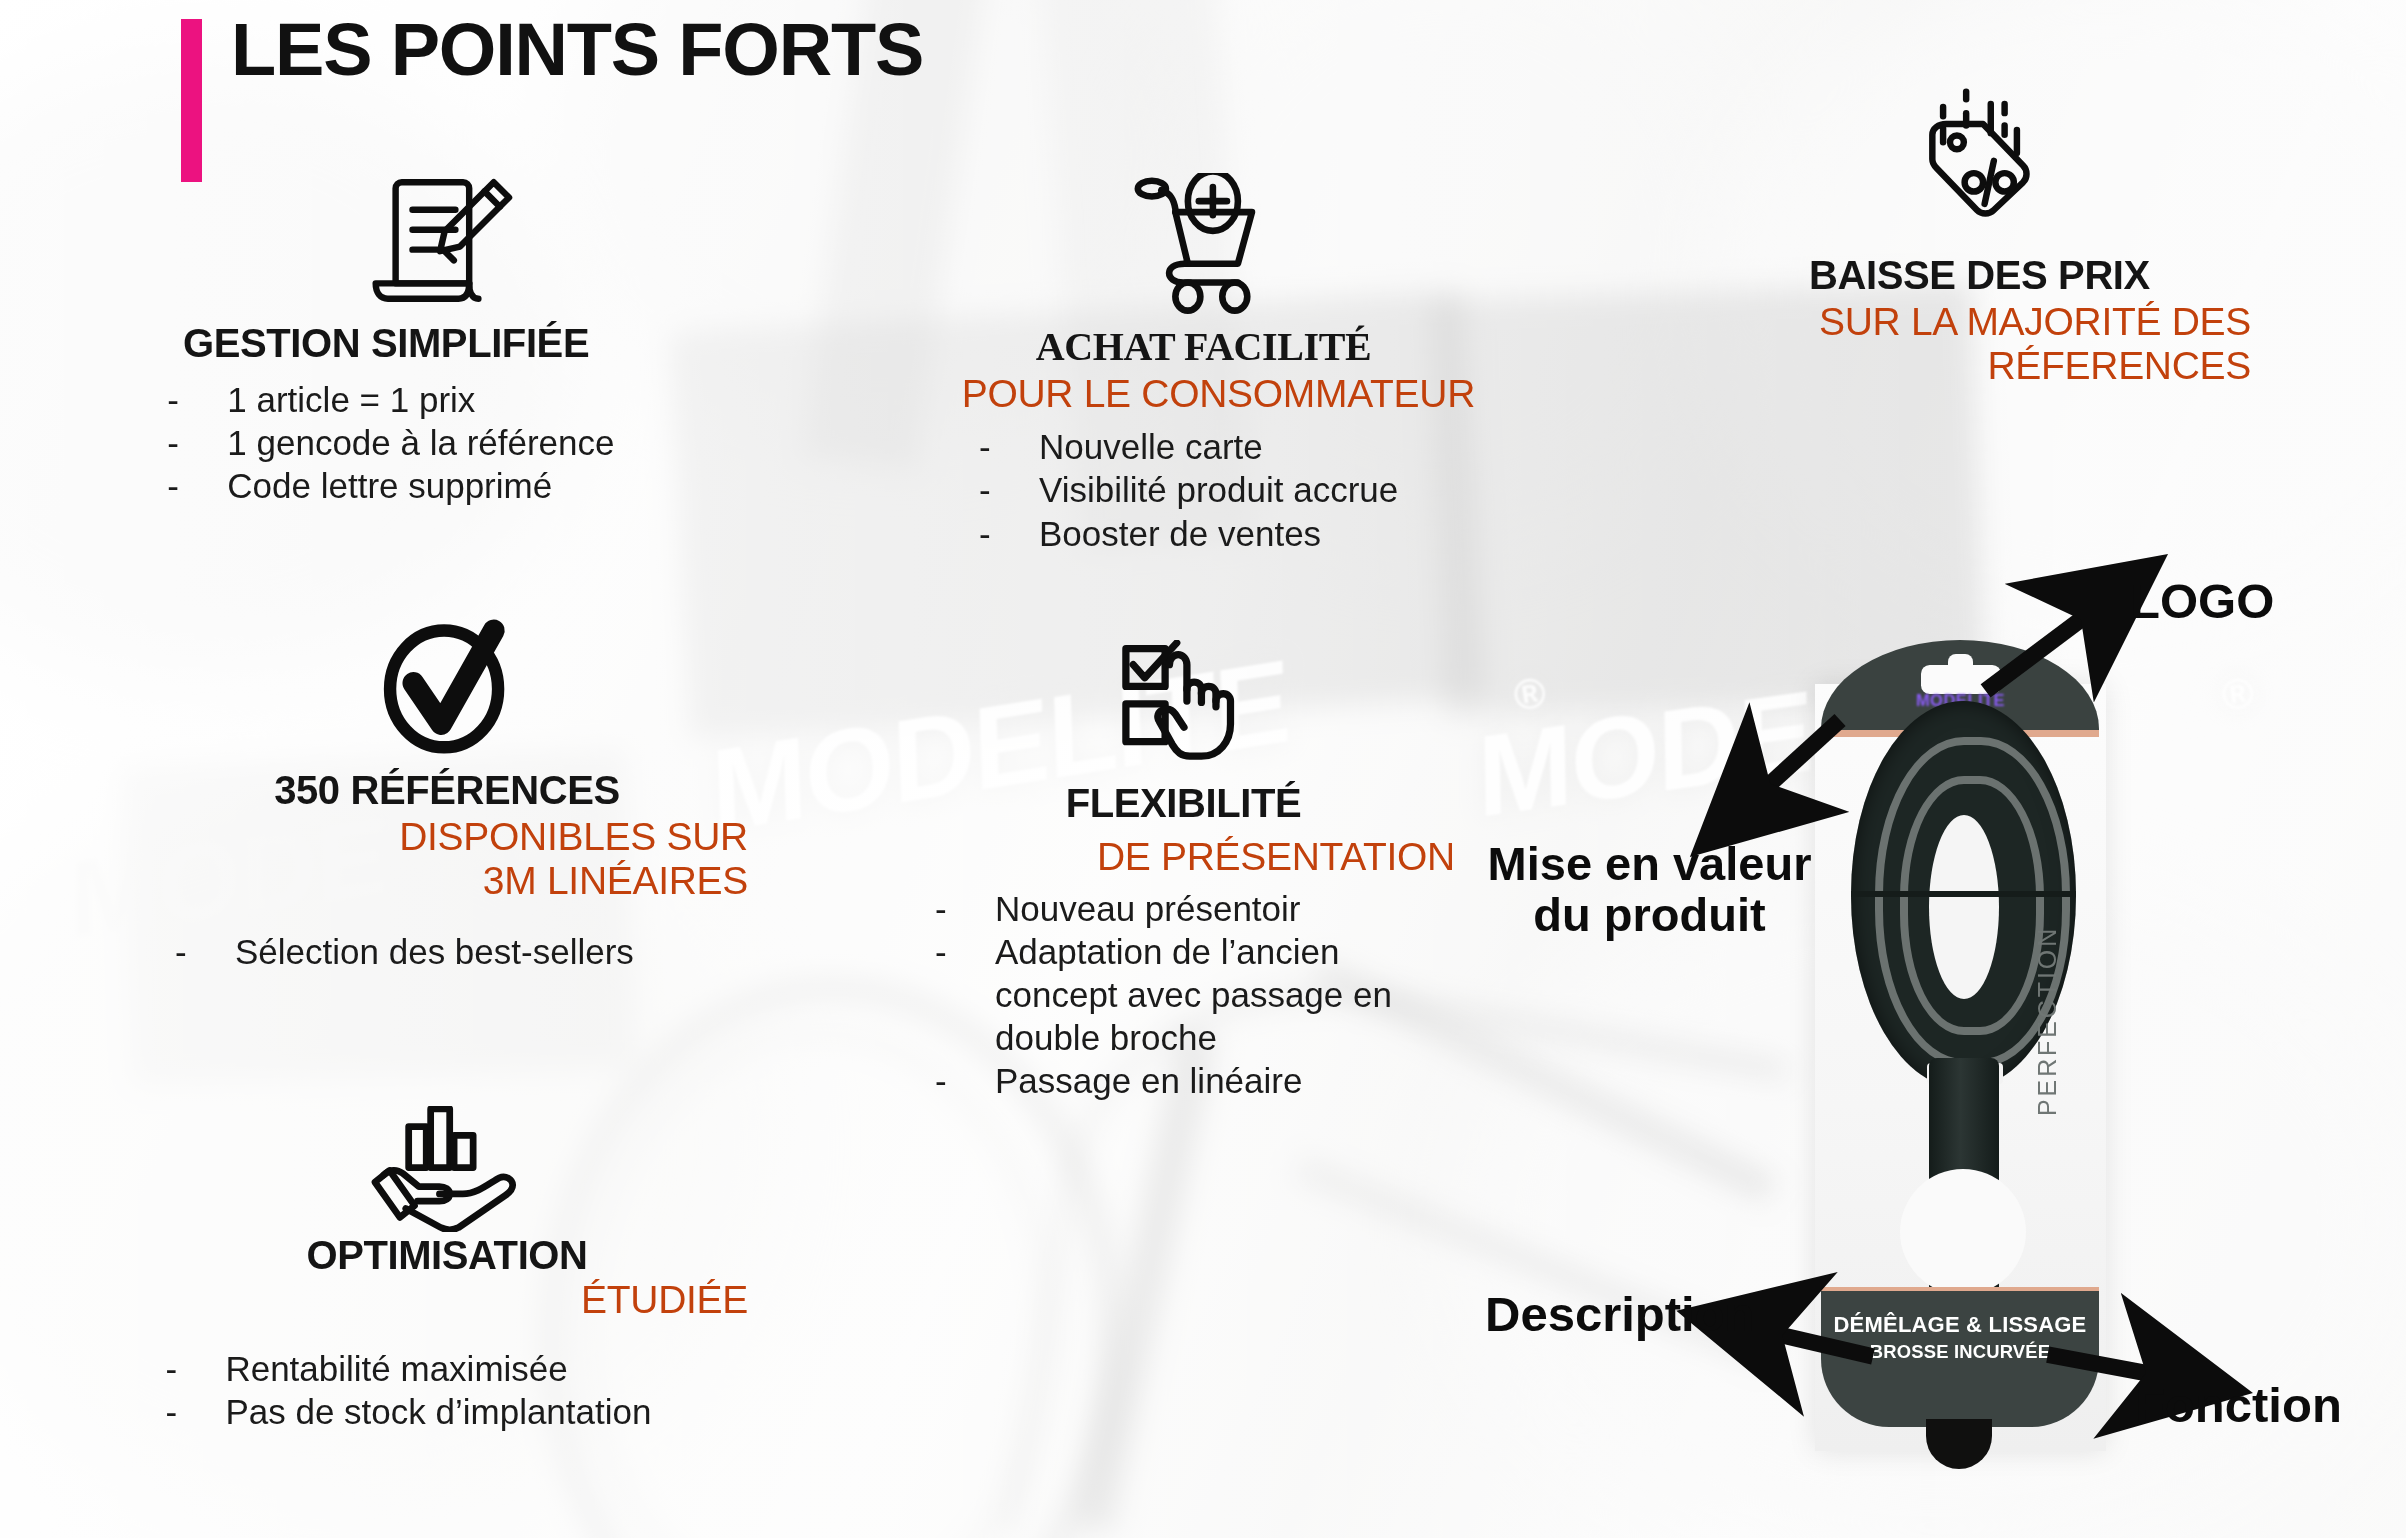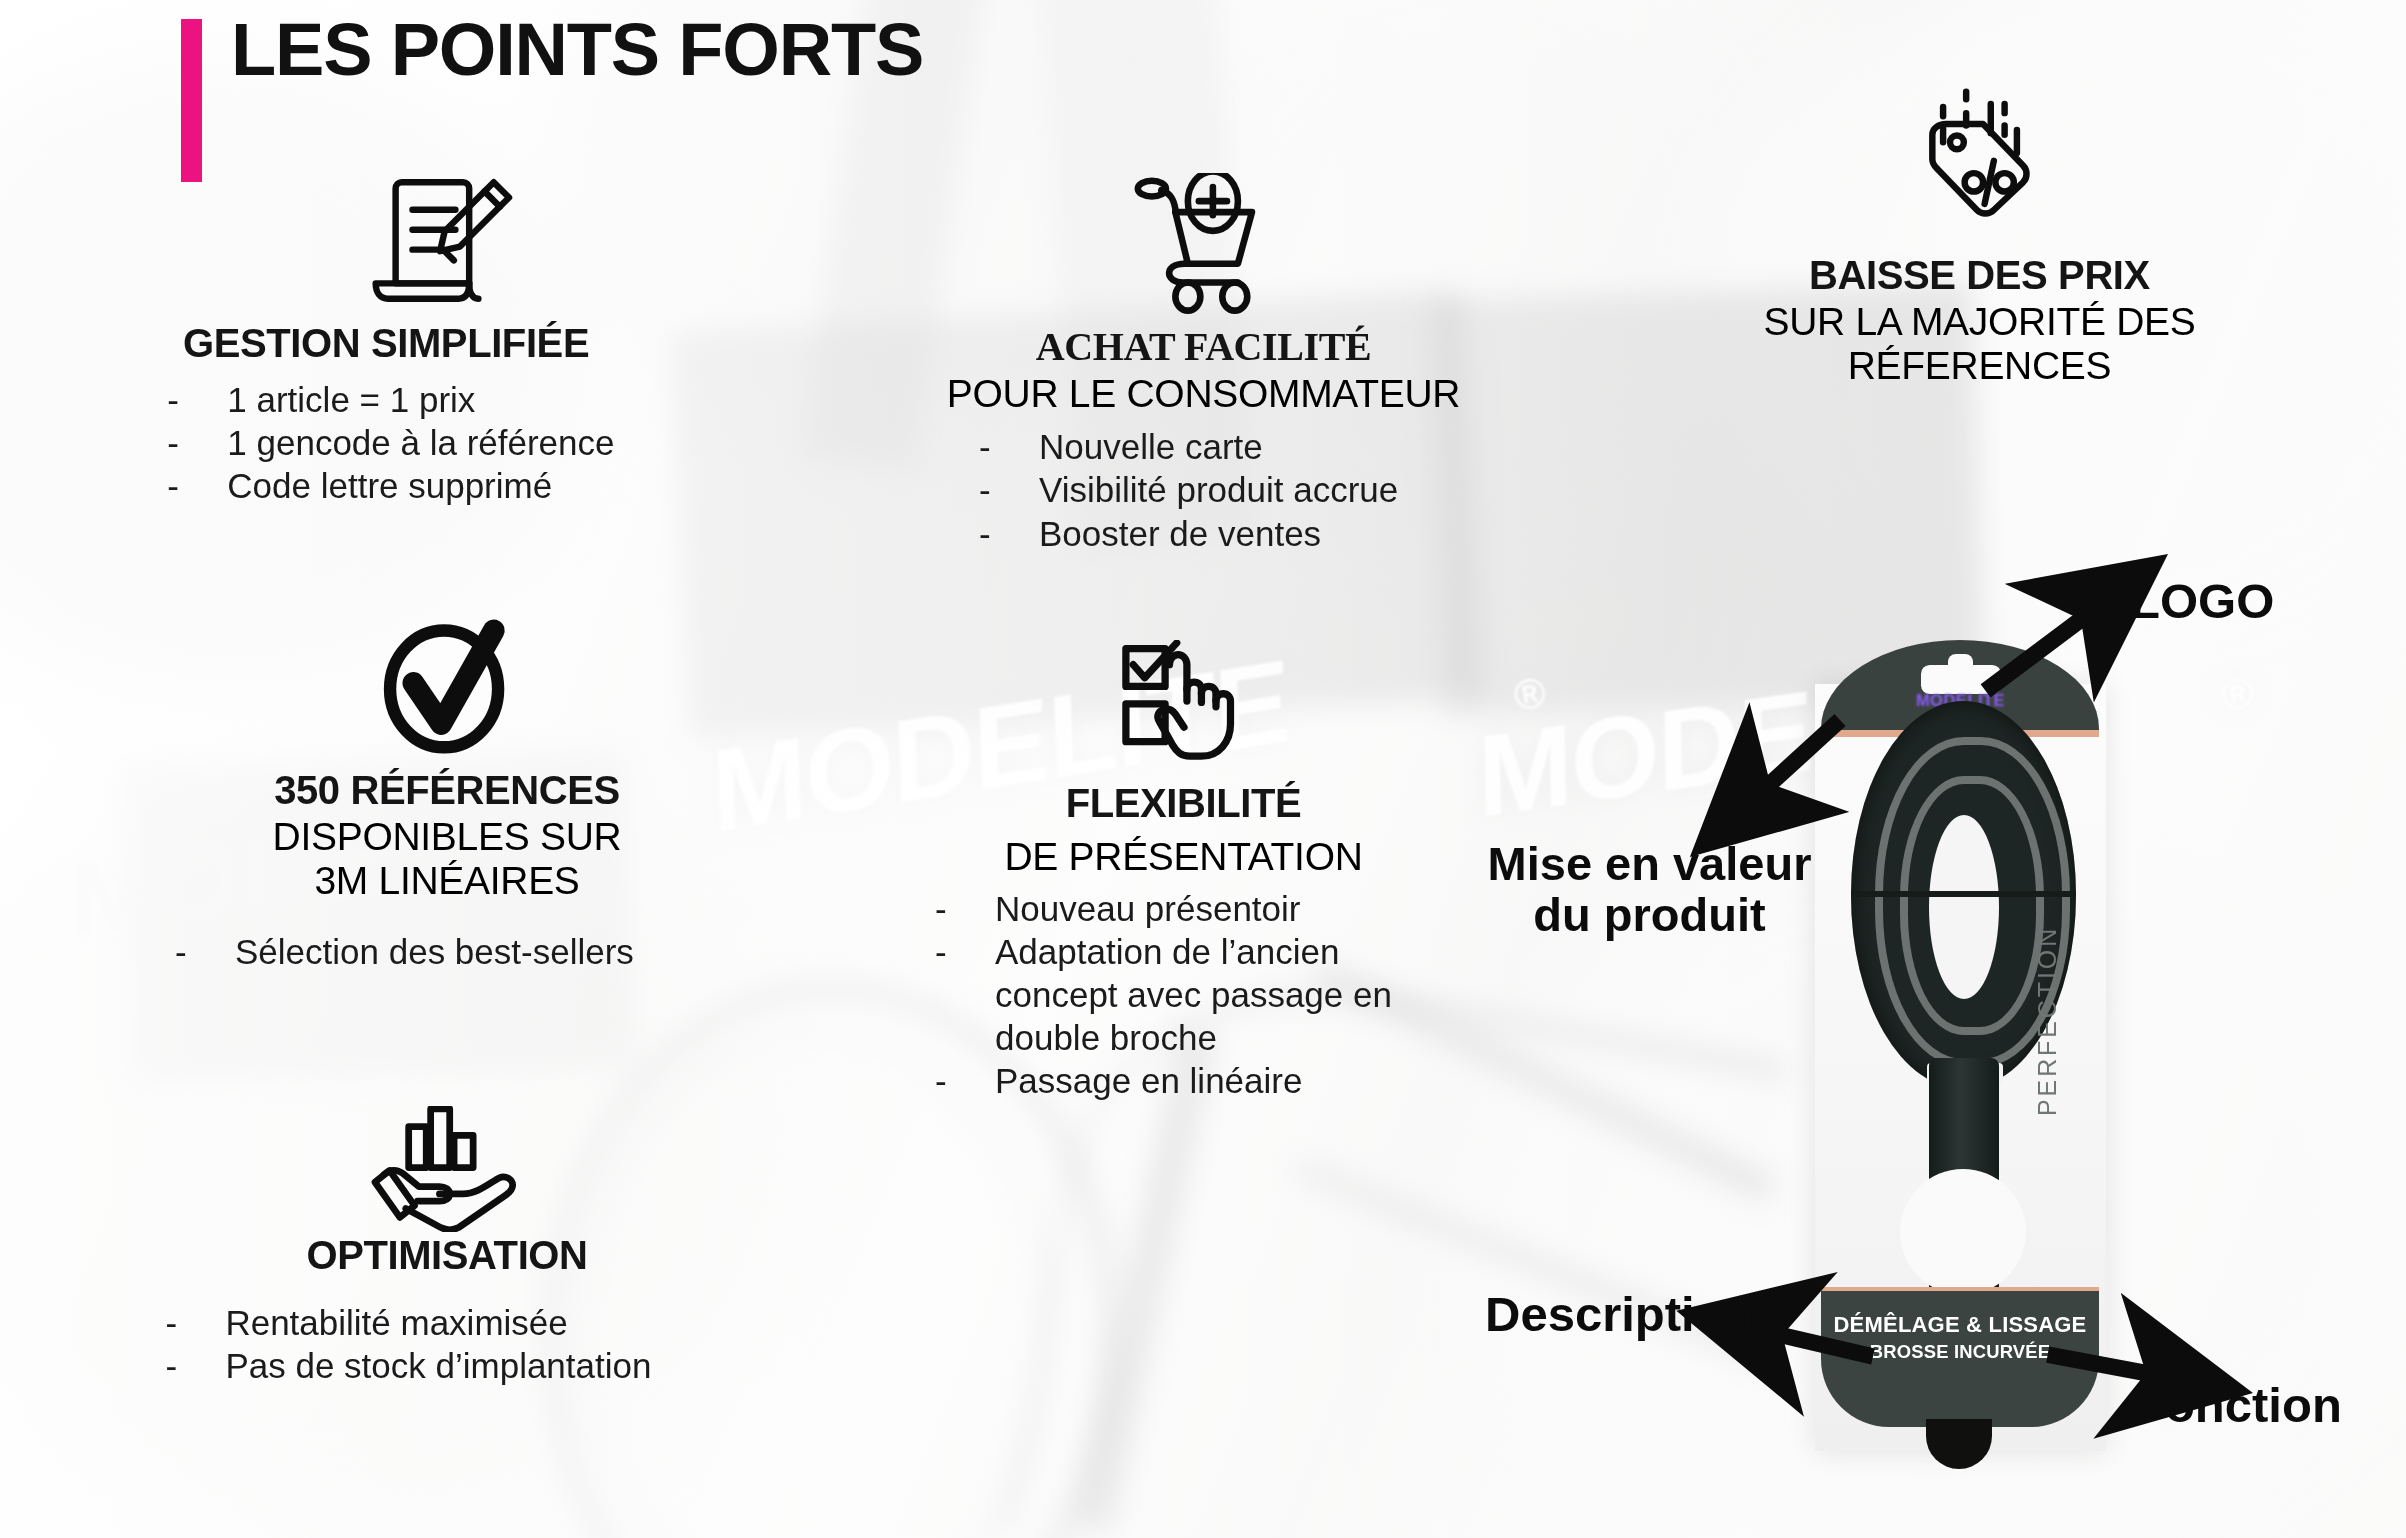--- a/index.html
+++ b/index.html
@@ -37,21 +37,21 @@
   .accent-bar{position:absolute;left:181px;top:19.4px;width:21.3px;height:163px;background:#EC1280;}
 
   .main-title{position:absolute;left:231px;top:12.6px;
     font-size:74px;font-weight:900;letter-spacing:-1.2px;color:#111;
     font-family:"Liberation Sans",sans-serif;line-height:1;white-space:nowrap;}
 
   .block{position:absolute;}
   .icon-wrap{display:flex;justify-content:center;}
   .blk-title{font-size:40px;font-weight:900;color:#151515;letter-spacing:-0.4px;
      text-align:center;line-height:1.06;font-family:"Liberation Sans",sans-serif;}
-  .blk-sub{font-size:39px;font-weight:400;color:#000000;text-align:center;line-height:1.12;
+  .blk-sub{font-size:39px;font-weight:400;color:#c2410c;text-align:right;line-height:1.12;
      font-family:"Liberation Sans",sans-serif;letter-spacing:-0.3px;}
   ul.bul{list-style:none;margin:0;padding:0;}
   ul.bul li{display:flex;font-size:35px;color:#1b1b1b;line-height:1.23;
      font-family:"Liberation Sans",sans-serif;font-weight:400;}
   ul.bul li .dash{width:60px;flex:0 0 60px;text-align:left;}
   ul.bul li .txt{flex:1;}
 
   
   .pack{position:absolute;left:1815px;top:684px;width:291px;height:767px;
      background:linear-gradient(180deg,#fcfcfc 0%,#f6f6f6 55%,#efefef 100%);
@@ -286,20 +286,21 @@
             <path d="M26 14h12v28H26z"></path>
             <path d="M41 2h13v40H41z"></path>
             <path d="M57 20h13v22H57z"></path>
             <path d="M9 47c4-4 9-4 13-1l11 9h14c4 0 7 2 7 5s-3 5-7 5H32"></path>
             <path d="M47 60h16c10 0 19-8 25-11 4-2 9 1 9 5 0 3-2 5-5 7L60 83c-4 2-8 2-12 0L24 70"></path>
             <path d="M3 52l10-8 17 24-10 8z"></path>
           </g>
         </svg>
       </div>
       <div class="blk-title" style="margin-top:1.9px;">OPTIMISATION</div>
+      <div class="blk-sub" style="margin-top:1.9px;">ÉTUDIÉE</div>
       <ul class="bul" style="margin-top:25px;padding-left:19.4px;">
         <li>
             <span class="dash">-</span>
             <span class="txt">Rentabilité maximisée</span>
           </li>
         <li>
             <span class="dash">-</span>
             <span class="txt">Pas de stock d’implantation</span>
           </li>
       </ul>

